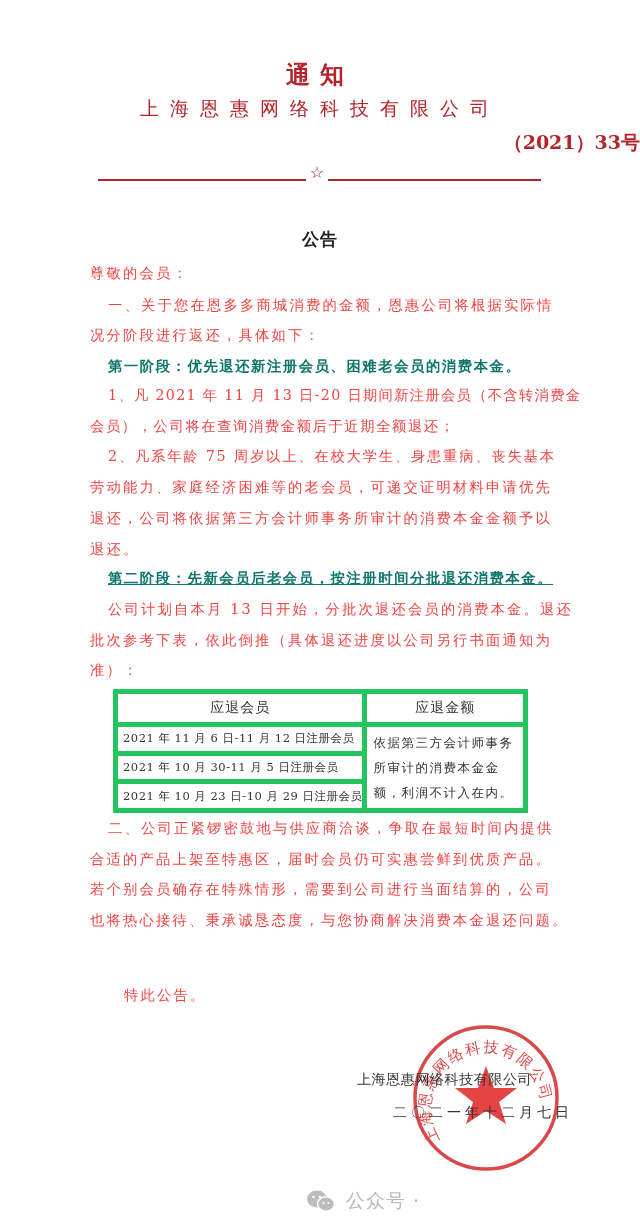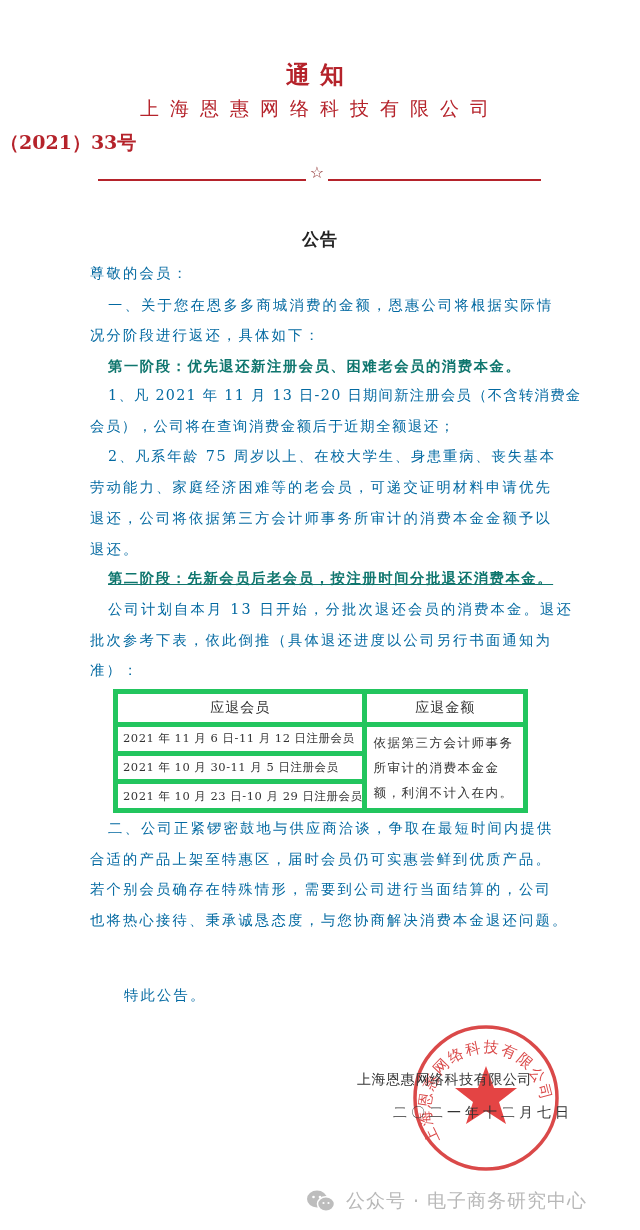--- a/index.html
+++ b/index.html
@@ -1,31 +1,31 @@
 <!DOCTYPE html>
 <html><head>
 <meta charset="utf-8">
 <style>
   * { margin: 0; padding: 0; box-sizing: border-box; }
   html, body { width: 640px; height: 1230px; background: #ffffff; overflow: hidden; }
   body { position: relative; font-family: "DejaVu Serif", "Liberation Serif", serif; color: #2a2a2a; }
 
   .hdr-title { position: absolute; top: 59px; left: 0; width: 640px; text-align: center; font-size: 24px; letter-spacing: 10px; color: #b5232b; font-weight: bold; }
   .hdr-company { position: absolute; top: 96px; left: 0; width: 640px; text-align: center; font-size: 19px; letter-spacing: 11px; color: #b5232b; }
-  .hdr-number { position: absolute; top: 130px; left: 0; width: 640px; text-align: left; font-size: 19px; color: #b5232b; font-weight: bold; }
+  .hdr-number { position: absolute; top: 130px; left: 0; width: 640px; text-align: right; font-size: 19px; color: #b5232b; font-weight: bold; }
 
   .divider { position: absolute; top: 167px; left: 98px; width: 443px; height: 18px; }
   .divider .line { position: absolute; top: 12px; height: 1.5px; background: #b5232b; }
   .divider .line.l { left: 0; width: 208px; }
   .divider .line.r { left: 230px; width: 213px; }
   .divider .star { position: absolute; left: 208px; top: -3px; width: 22px; text-align: center; font-size: 16px; color: #8a2a2a; line-height: 18px; }
 
   .notice-heading { position: absolute; top: 228px; left: 0; width: 640px; text-align: center; font-size: 17px; font-weight: bold; letter-spacing: 1px; color: #222; }
 
-  .p { position: absolute; left: 90px; font-size: 14.3px; color: #0369a1; letter-spacing: 2.2px; white-space: nowrap; }
+  .p { position: absolute; left: 90px; font-size: 14.3px; color: #ef4444; letter-spacing: 2.2px; white-space: nowrap; }
   .p.bold { font-weight: bold; color: #0f766e; letter-spacing: 1.6px; }
 
   table.refund { position: absolute; top: 689px; left: 113px; width: 415px; border-collapse: collapse; font-size: 11.5px; color: #333; }
   table.refund th, table.refund td { border: 5px solid #22c55e; }
   table.refund th { height: 33px; font-weight: normal; font-size: 14px; letter-spacing: 1px; text-align: center; }
   table.refund th.c1 { width: 248px; }
   table.refund td.row { height: 17px; padding-left: 5px; white-space: nowrap; letter-spacing: 0.5px; }
   table.refund td.amount { vertical-align: top; padding: 3px 6px; font-size: 12.5px; line-height: 25px; letter-spacing: 1.5px; }
 
   .sign-company { position: absolute; top: 1071px; left: 357px; font-size: 14px; color: #333; letter-spacing: 0.6px; white-space: nowrap; }
@@ -114,16 +114,15 @@
     <svg class="wx" viewBox="0 0 30 24">
       <ellipse cx="11" cy="10" rx="10" ry="8.5" fill="#bdbdbd"></ellipse>
       <ellipse cx="20" cy="15" rx="8.5" ry="7.2" fill="#bdbdbd" stroke="#fff" stroke-width="1.5"></ellipse>
       <circle cx="7.5" cy="8" r="1.3" fill="#fff"></circle>
       <circle cx="14" cy="8" r="1.3" fill="#fff"></circle>
       <circle cx="17.5" cy="14" r="1.1" fill="#fff"></circle>
       <circle cx="22.5" cy="14" r="1.1" fill="#fff"></circle>
     </svg>
     <span>公众号</span>
     <span class="dot">·</span>
-    <span>电子商务研究中心</span>
   </div>
 
 </div>
 
 </body></html>

